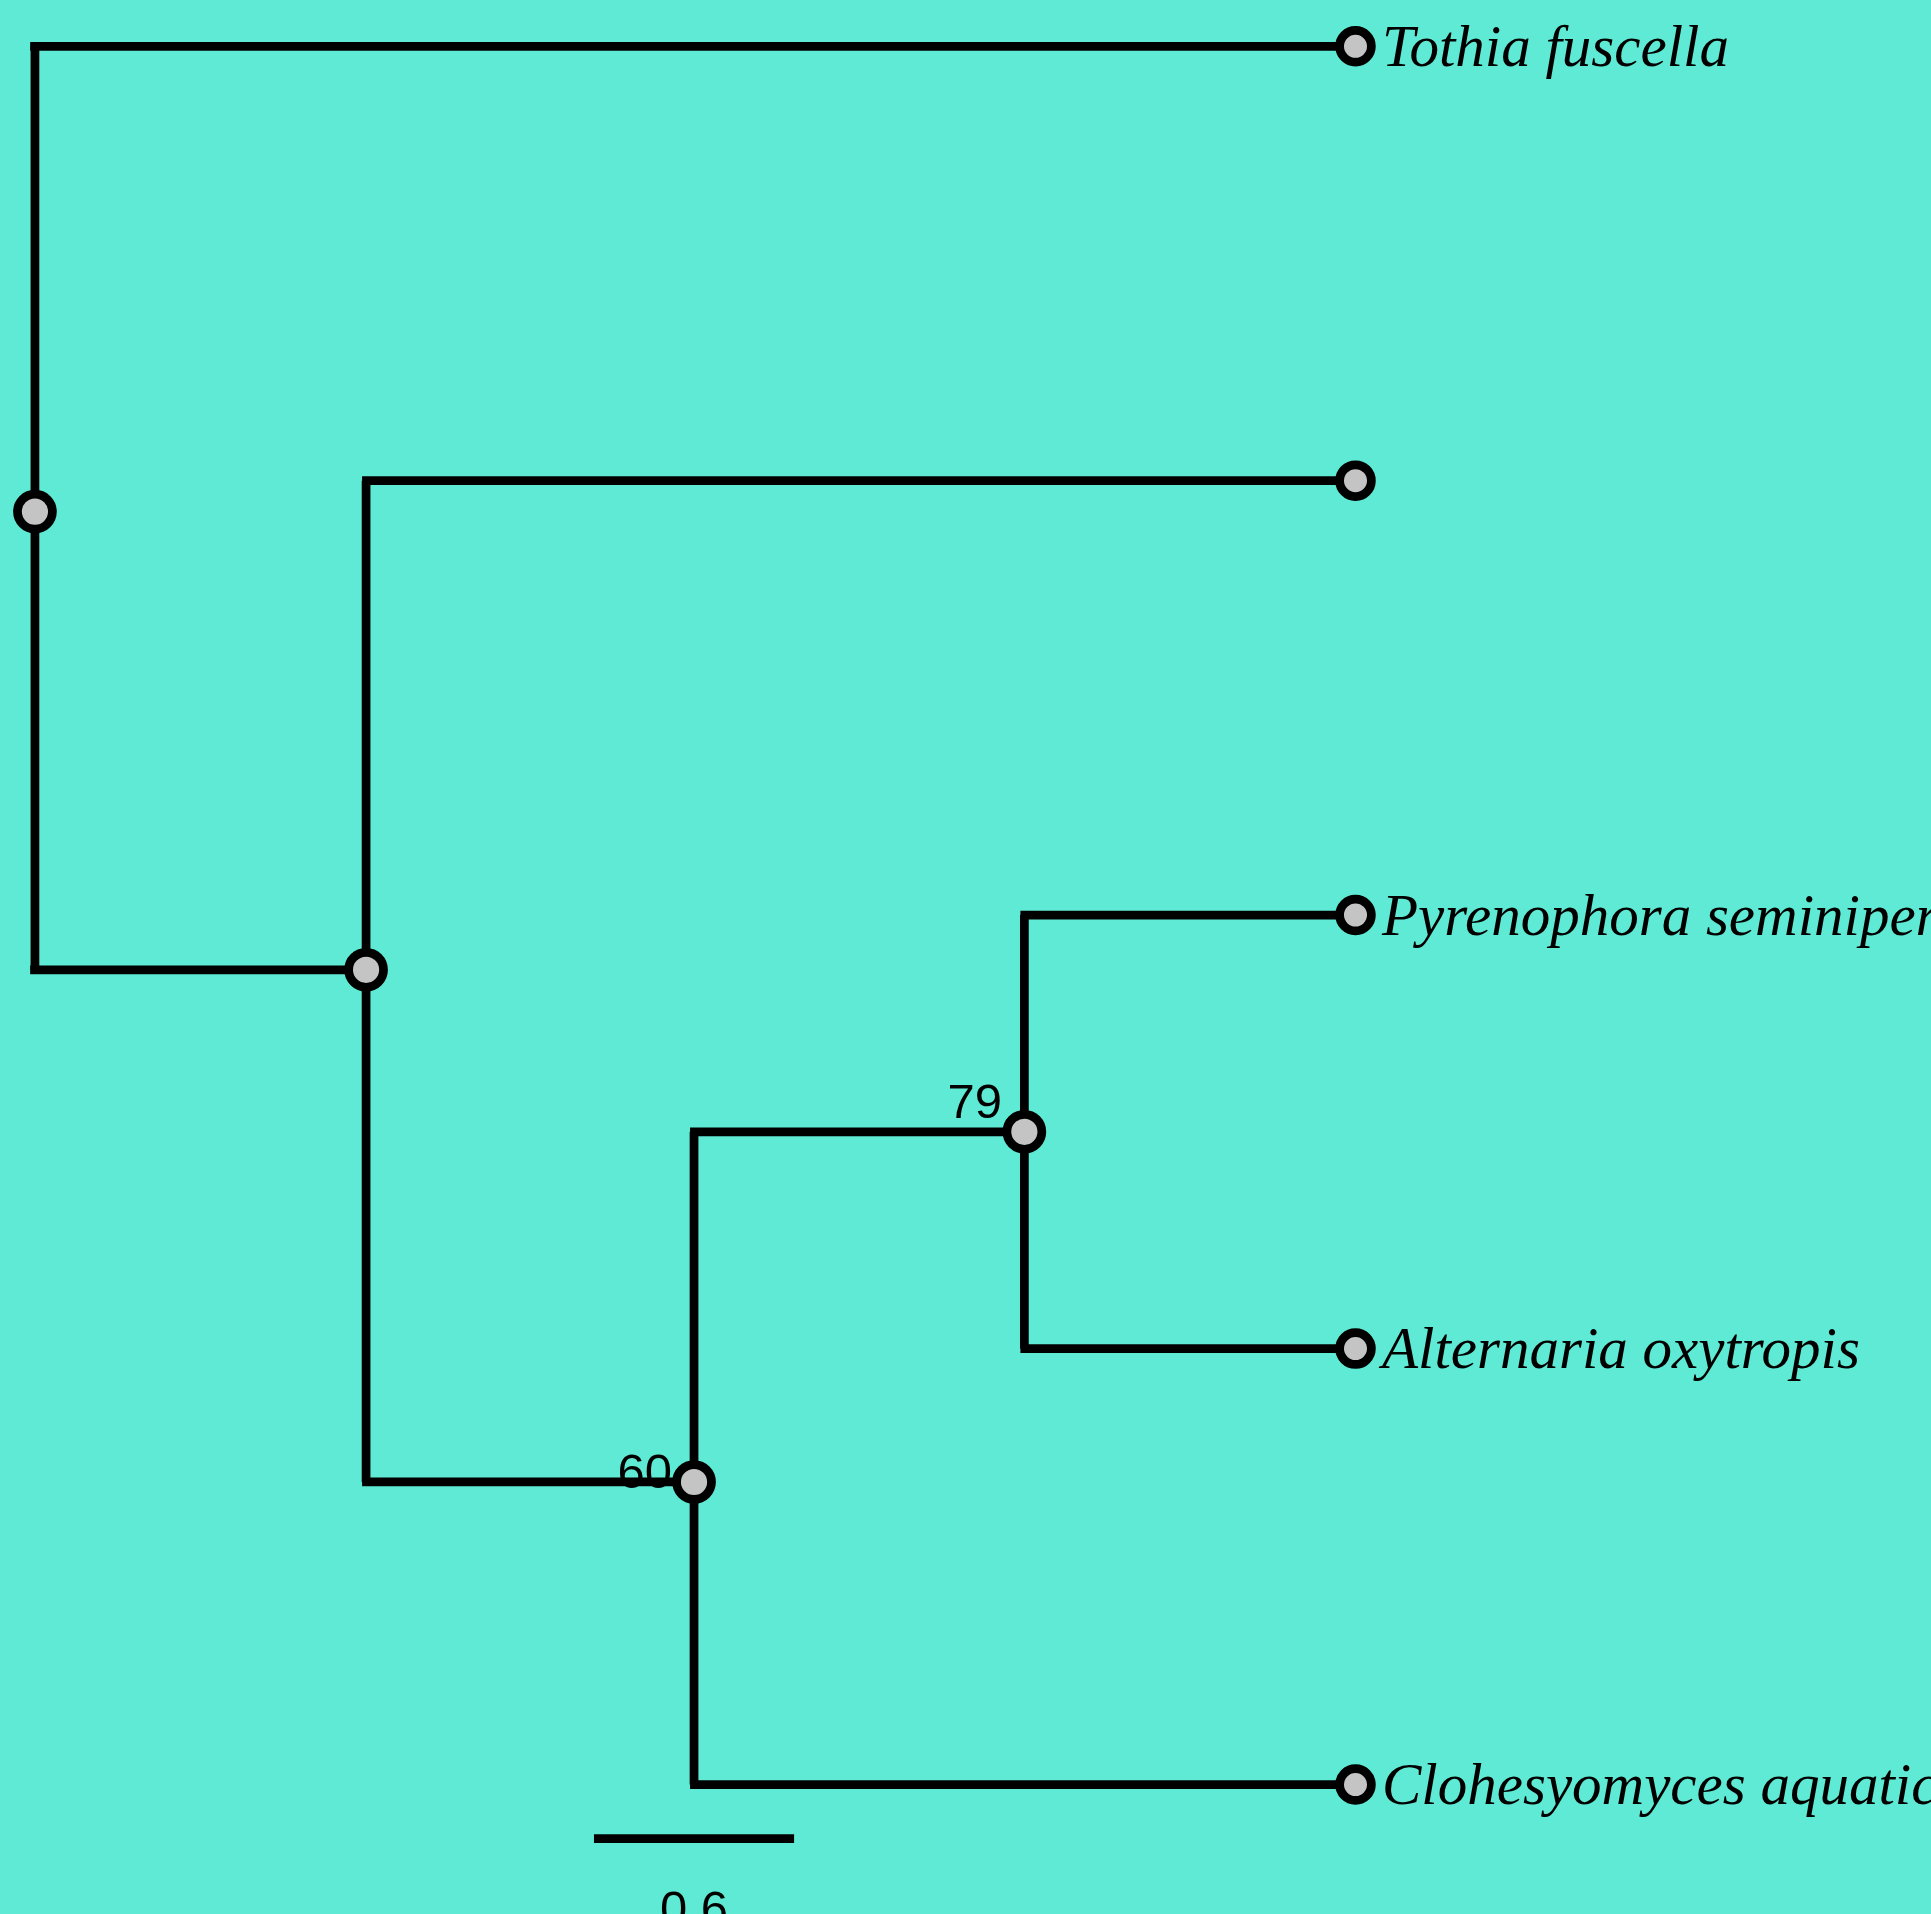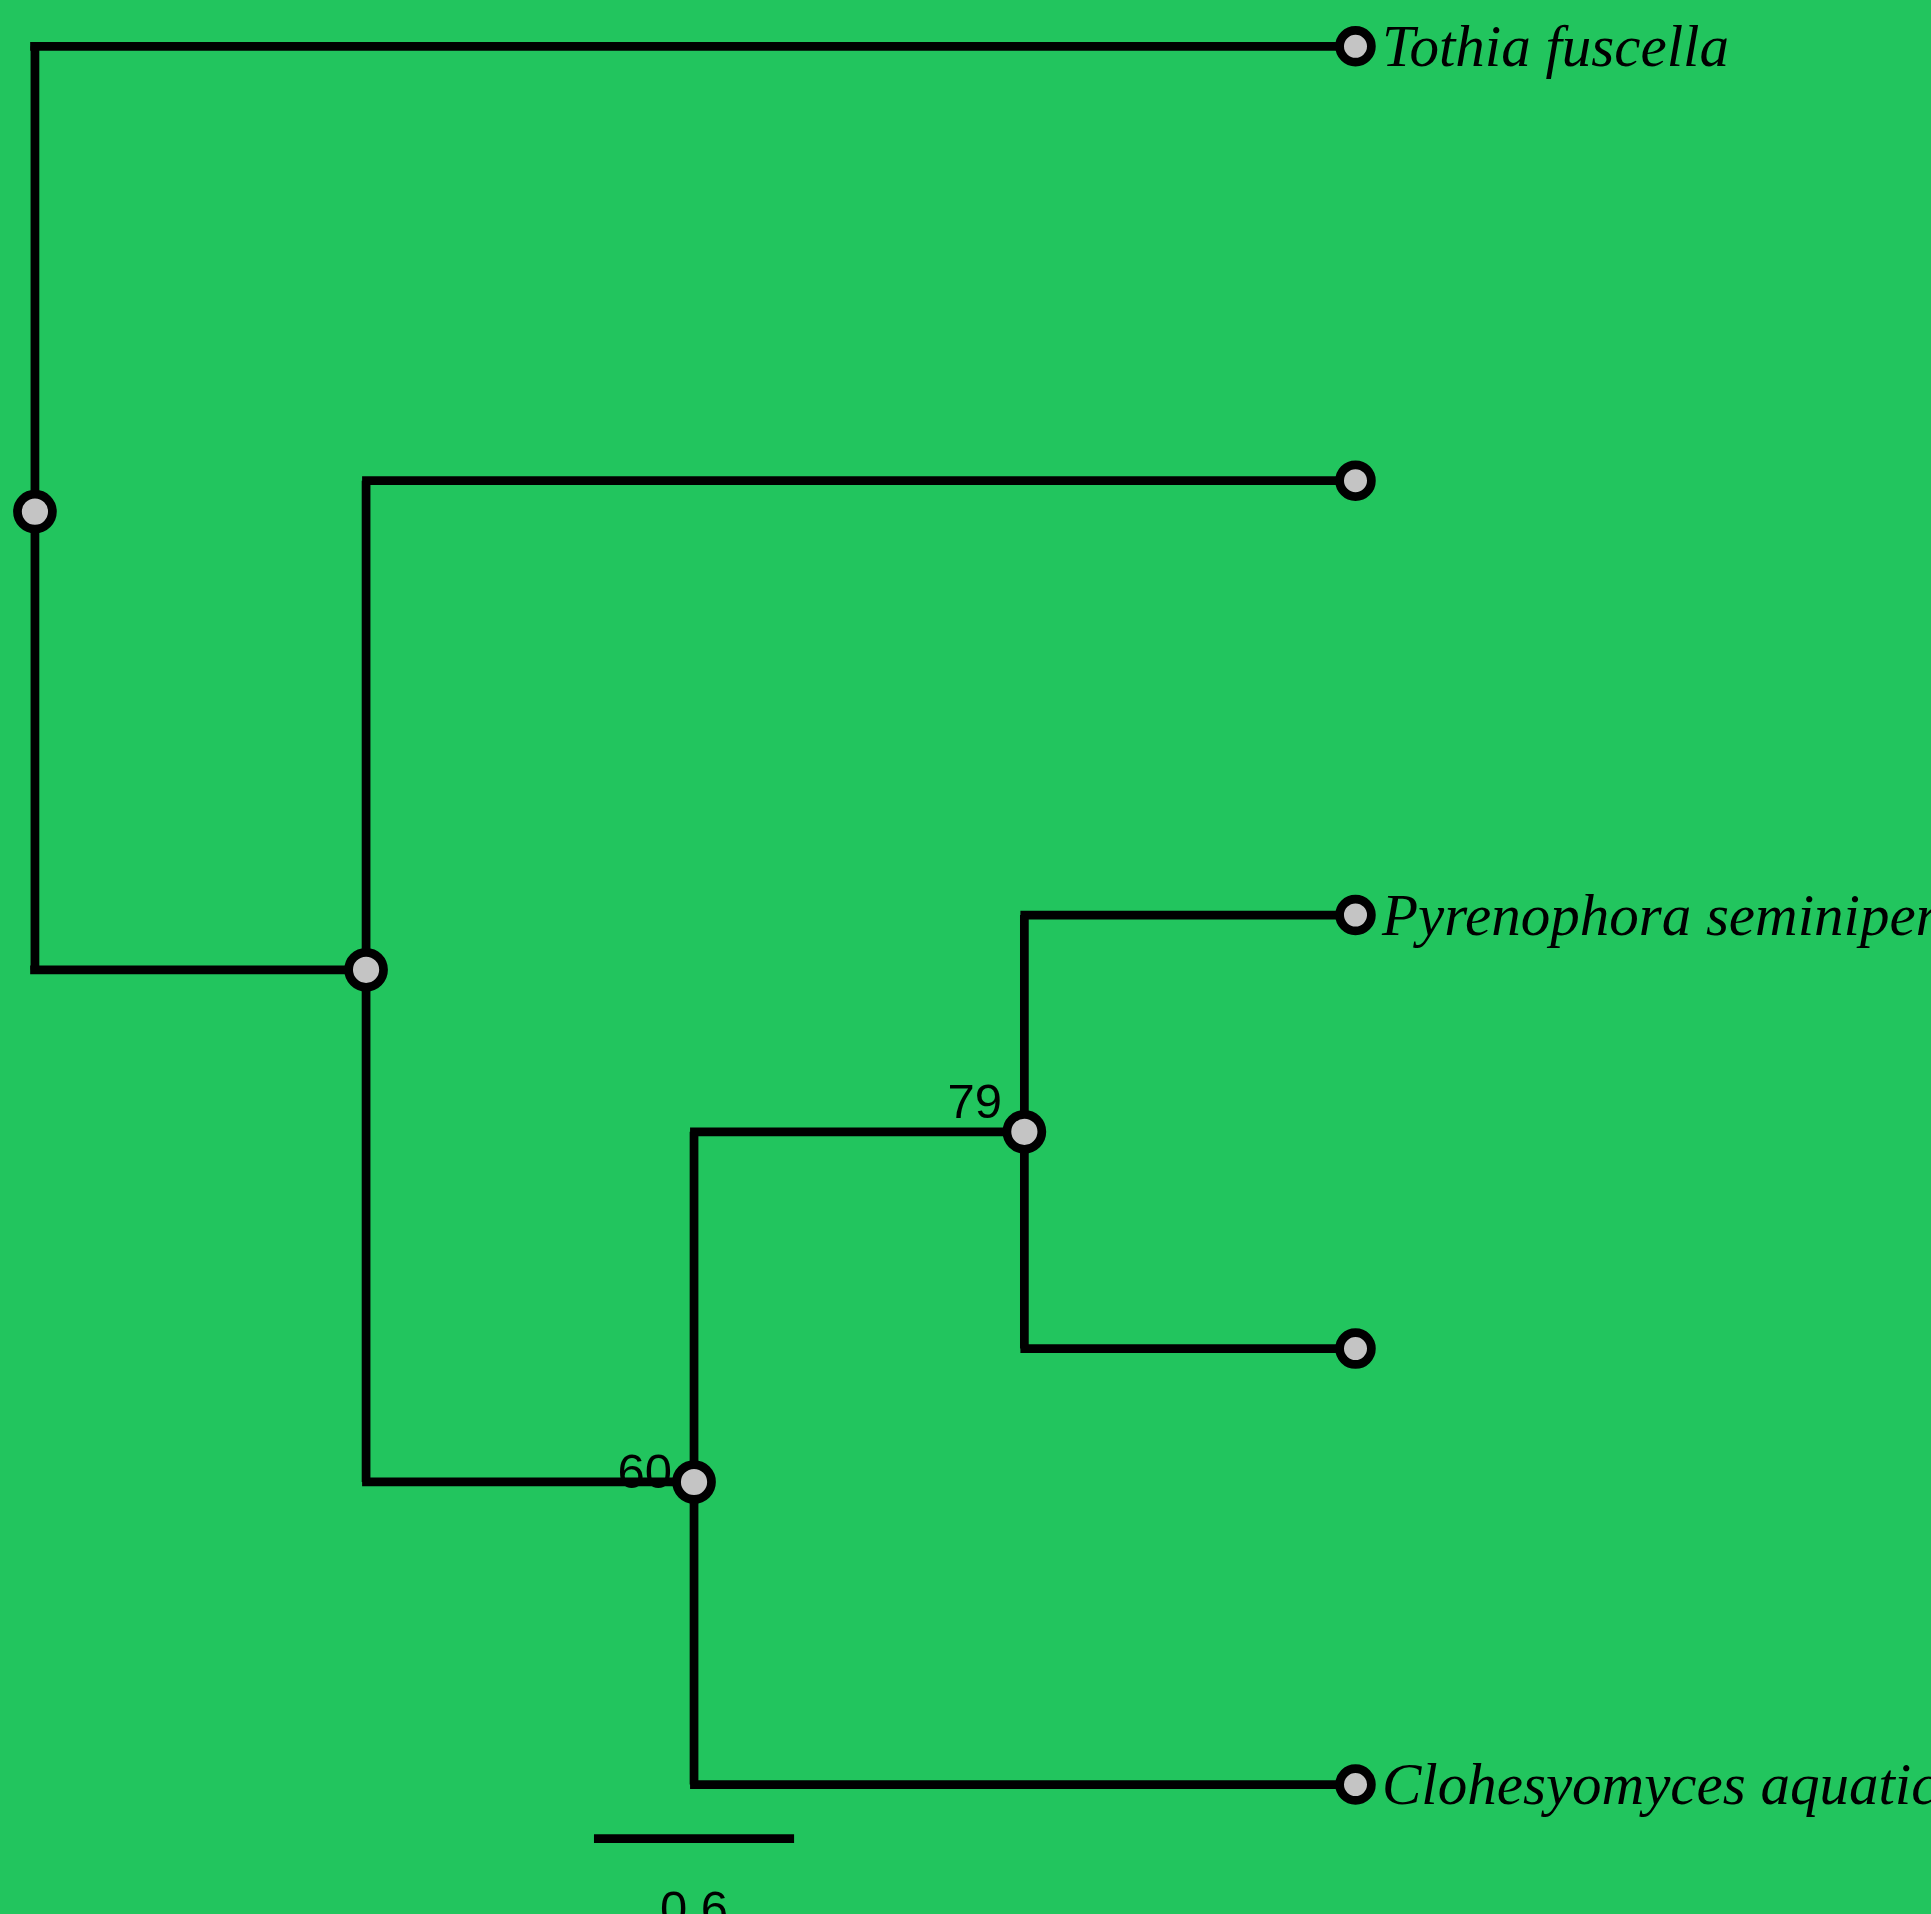--- a/index.html
+++ b/index.html
@@ -4,21 +4,21 @@
 <style>
   html, body {
     margin: 0;
     padding: 0;
     background: #ffffff;
   }
   #page {
     position: relative;
     width: 1932px;
     height: 1915px;
-    background: #22c55e;
+    background: #5eead4;
     overflow: hidden;
     font-family: "Liberation Serif", serif;
   }
   #tree-svg {
     position: absolute;
     left: 0;
     top: 0;
     width: 1932px;
     height: 1915px;
   }
@@ -104,20 +104,21 @@
     <g>
       <line x1="748" y1="2315" x2="1000" y2="2315" stroke="#000000" stroke-width="11"></line>
     </g>
   </svg>
 
   <div class="tip-label" style="left:1382px; top:46px;">Tothia fuscella</div>
 
 
   <div class="tip-label" style="left:1382px; top:915px;">Pyrenophora seminiperda</div>
 
+  <div class="tip-label" style="left:1382px; top:1348px;">Alternaria oxytropis</div>
 
   <div class="tip-label" style="left:1382px; top:1784px;">Clohesyomyces aquaticus</div>
 
   <div class="support-label" style="left:1002px; top:1101px;">79</div>
 
   <div class="support-label" style="left:672px; top:1471px;">60</div>
 
   <div class="scale-label" style="left:694px; top:1884px;">0.6</div>
 
 </div>

